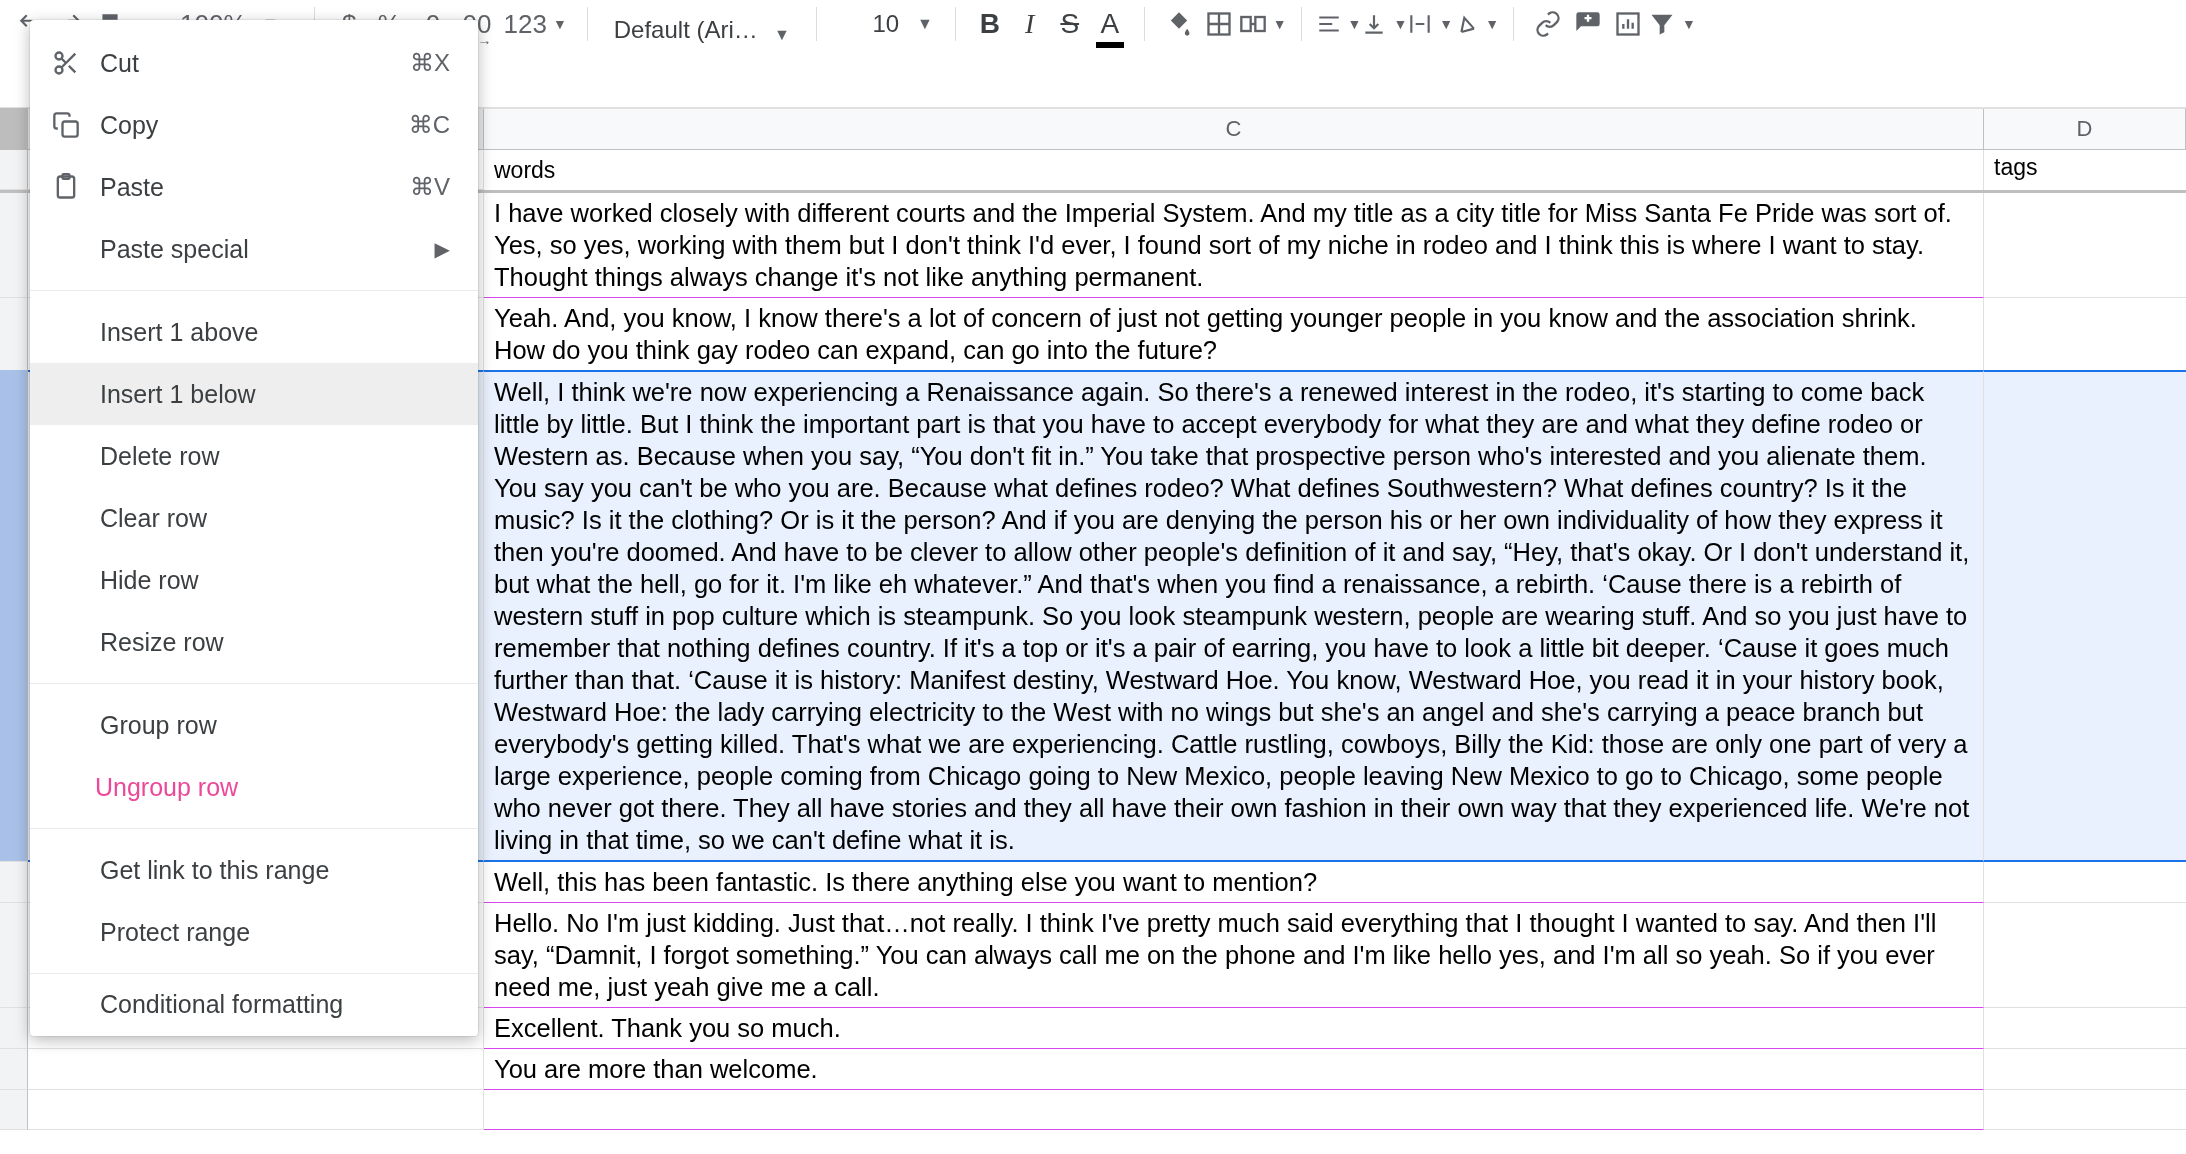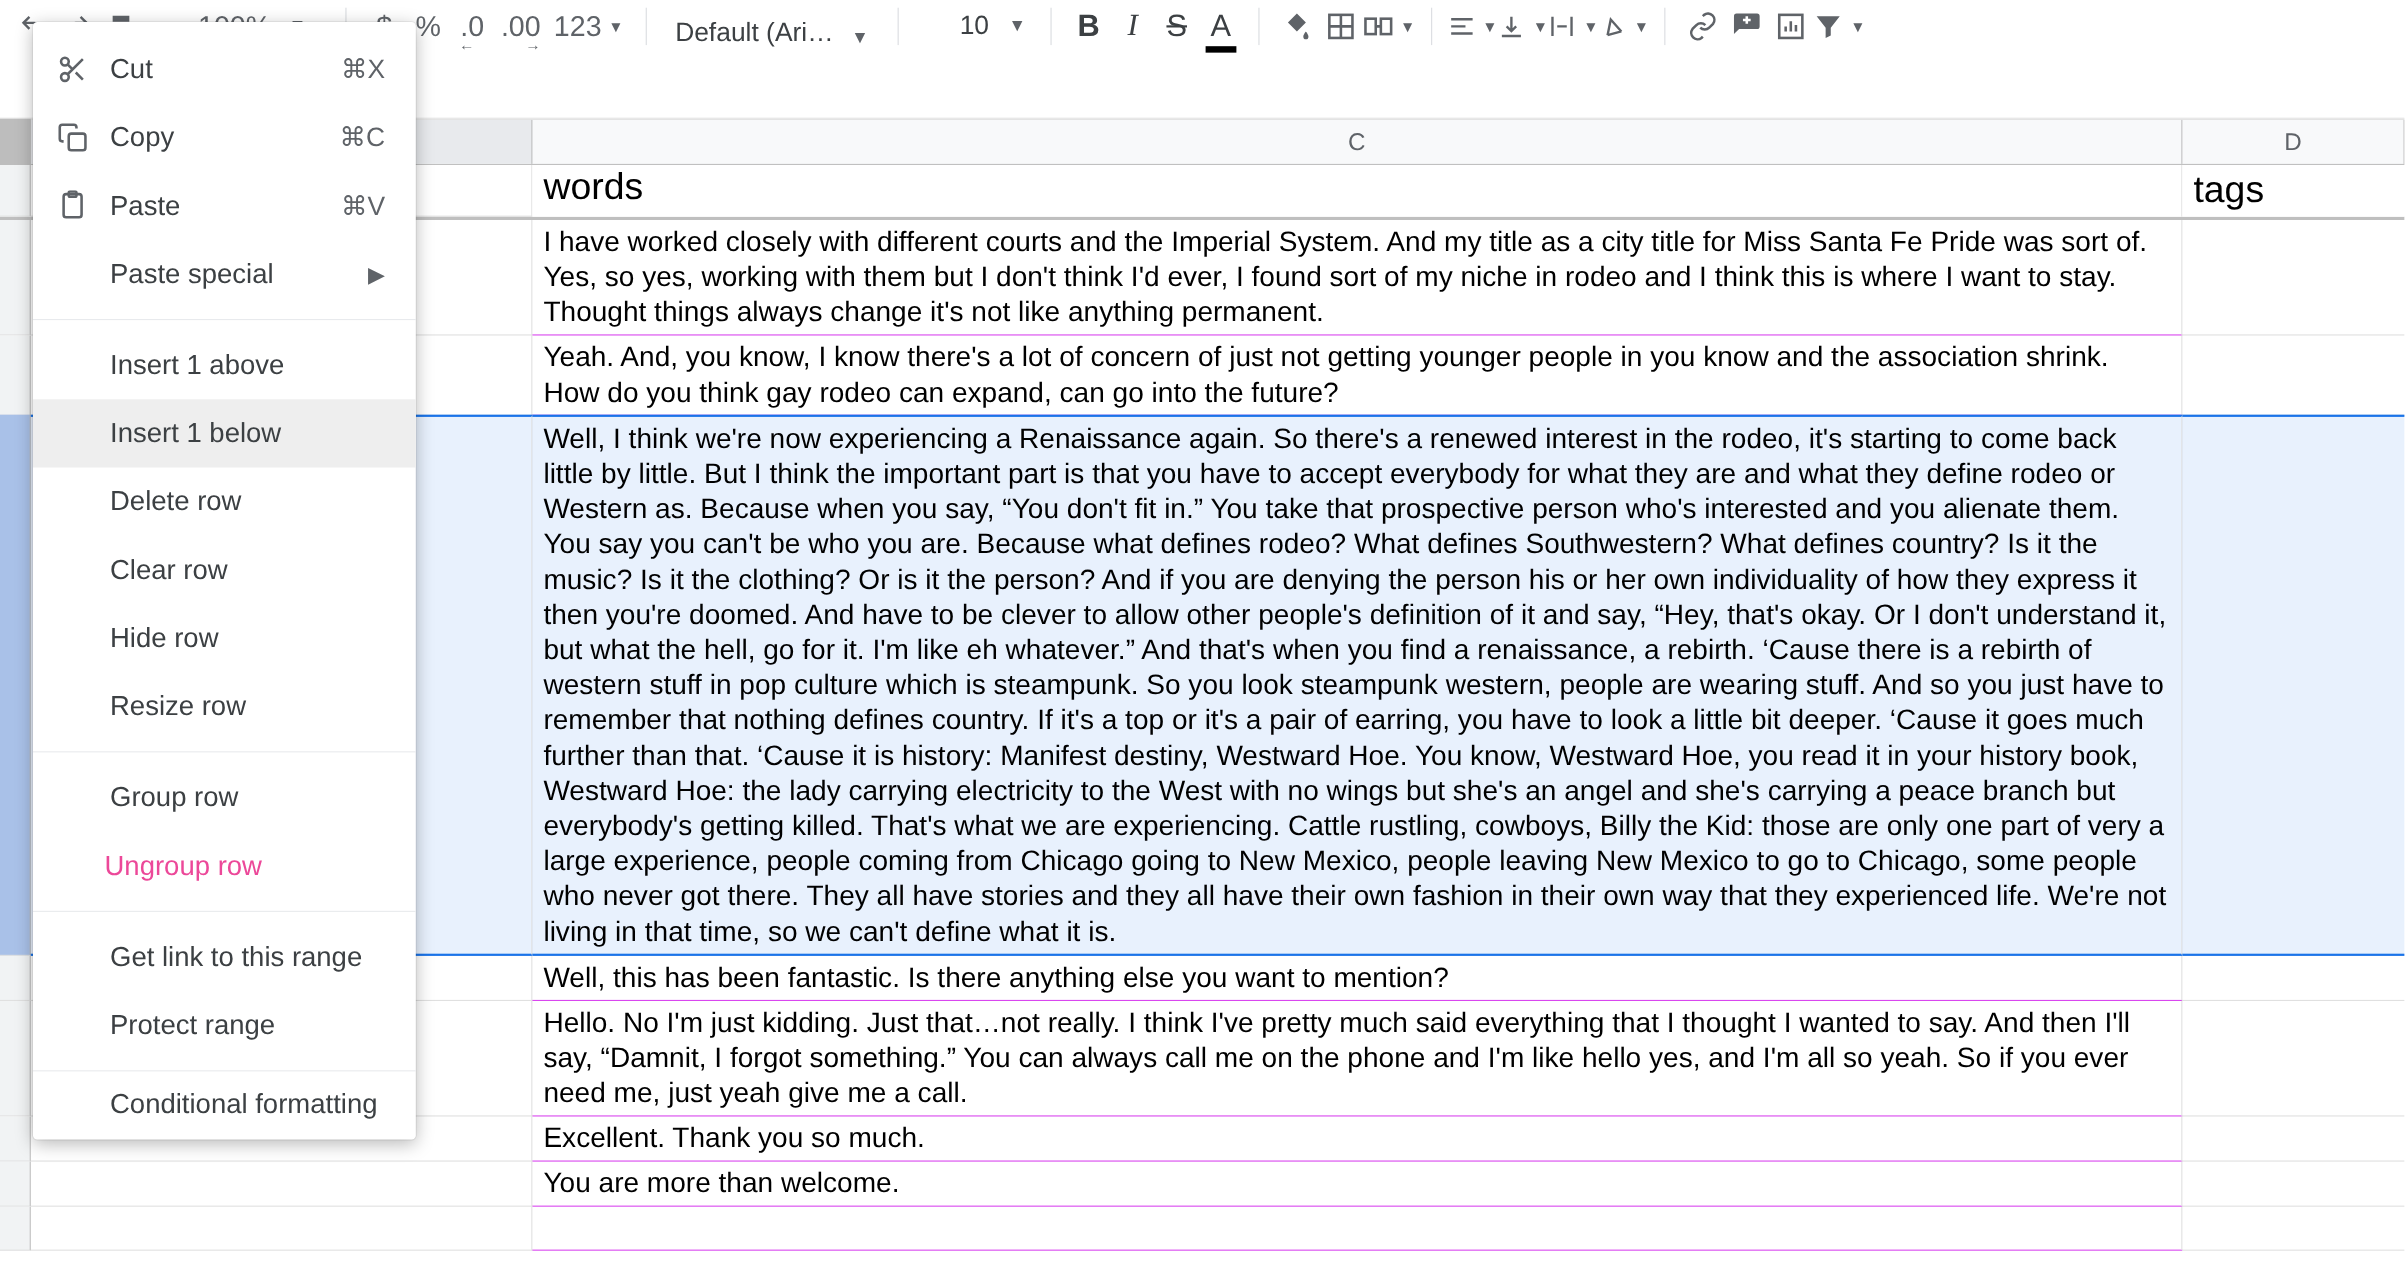--- a/index.html
+++ b/index.html
@@ -94,21 +94,21 @@
     color: #000;
   }
   .cell-D {
     flex: 1;
     border-bottom: 1px solid #e0e0e0;
     padding: 4px 10px;
     font-size: 25.5px;
     color: #000;
   }
   .header-row .cell-C, .header-row .cell-D {
-    font-size: 34px;
+    font-size: 23px;
     background: #fff;
   }
   .header-row { border-bottom: 3px solid #bfbfbf; }
   .header-row .cell-C, .header-row .cell-D { border-bottom: none; }
 
   
   .row.selected .cell-rownum { background: #a9c1e8; }
   .row.selected .cell-A,
   .row.selected .cell-C,
   .row.selected .cell-D {
@@ -122,21 +122,21 @@
   .gutter-dark {
     position: absolute;
     left: 0; top: 108px; width: 28px;
     background: #bdbdbd;
   }
 
   
   .context-menu {
     position: absolute;
     top: 20px; left: 30px;
-    width: 348px;
+    width: 448px;
     background: #fff;
     border-radius: 4px;
     box-shadow: 0 4px 16px rgba(0,0,0,.28), 0 0 0 1px rgba(0,0,0,.06);
     padding: 12px 0;
     font-size: 25px;
     color: #3c4043;
     z-index: 100;
   }
   .cm-item {
     display: flex;

